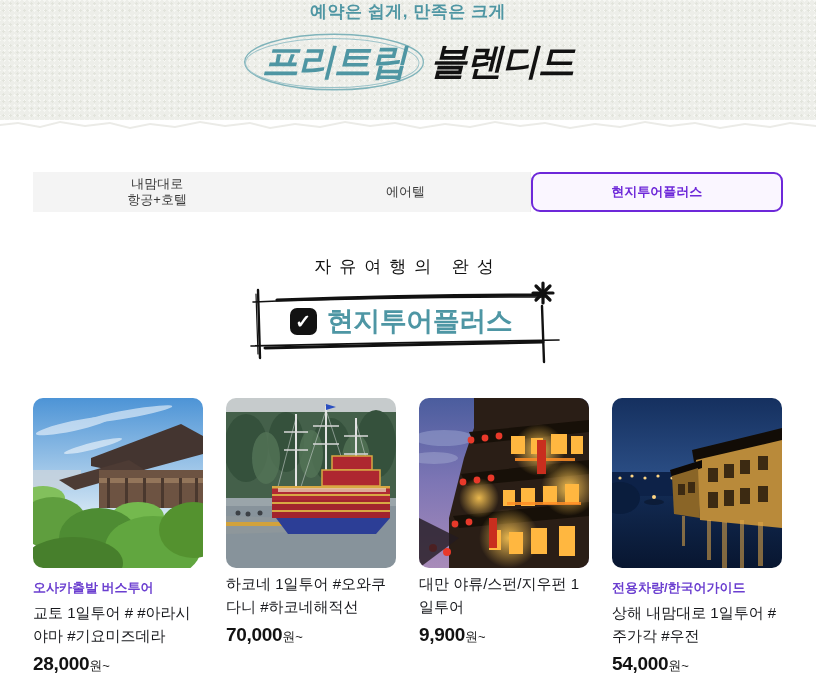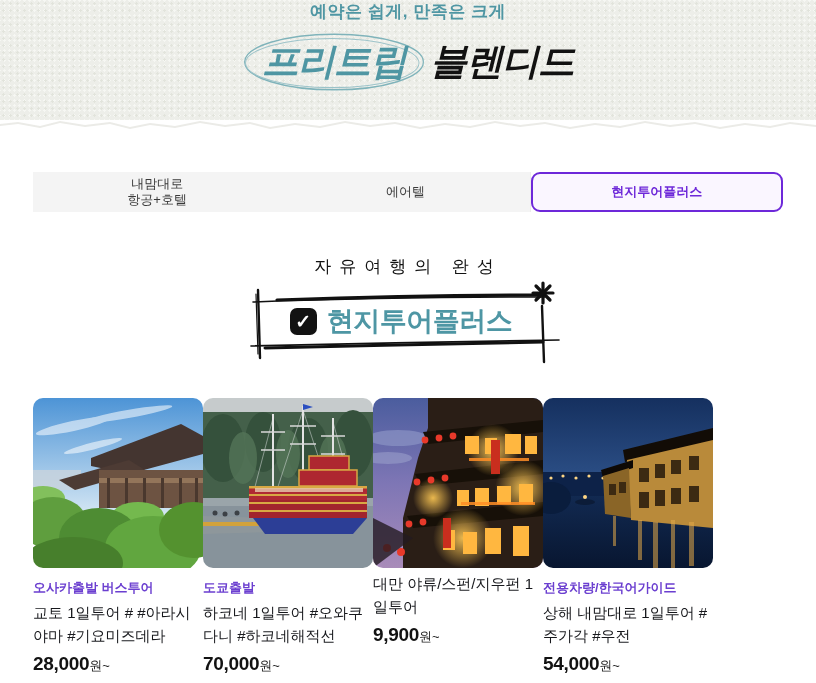--- a/index.html
+++ b/index.html
@@ -39,21 +39,21 @@
   .drawn-box { position:relative; width:330px; height:76px; margin:2px auto 0; }
   .drawn-frame { position:absolute; left:0; top:0; width:330px; height:84px; }
   .drawn-content { position:absolute; left:0; top:18px; width:316px; height:46px;
     display:flex; justify-content:center; align-items:center; gap:10px; }
   .checkbox-badge { width:27px; height:27px; background:#121212; border-radius:7px;
     color:#fff; font-size:19px; font-weight:bold; display:flex;
     align-items:center; justify-content:center; }
   .drawn-label { color:#4e96a4; font-size:27px; font-weight:bold; letter-spacing:-.5px; }
 
   
-  .cards { display:flex; margin:42px 33px 0; }
+  .cards { display:flex; gap:23px; margin:42px 33px 0; }
   .card { width:170px; cursor:pointer; }
   .card-img { width:170px; height:170px; border-radius:10px; overflow:hidden; }
   .card-img svg { display:block; width:100%; height:100%; }
   .card-cat { margin-top:11px; font-size:13px; font-weight:bold; color:#6b3fd0; }
   .card-title { margin-top:5px; font-size:15px; line-height:1.5; color:#17181c; }
   .card-price { margin-top:6px; color:#121212; }
   .card-price b { font-size:19px; letter-spacing:-.3px; }
   .card-price span { font-size:13px; font-weight:normal; color:#222; }
 </style>
 </head>
@@ -216,21 +216,20 @@
         <g fill="#d8a843">
           <rect x="46" y="88" width="118" height="2.5"></rect>
             <rect x="46" y="96" width="118" height="2"></rect>
           <rect x="46" y="104" width="118" height="2"></rect>
             <rect x="46" y="112" width="118" height="2"></rect>
         </g>
         <rect x="52" y="90" width="108" height="4" fill="#f1e3c0" opacity=".7"></rect>
         <polygon points="50,120 164,120 150,136 62,136" fill="#2c3e96"></polygon>
       </svg>
     </div>
-    <div class="card-cat">도쿄출발</div>
     <div class="card-title">하코네 1일투어 #오와쿠다니 #하코네해적선</div>
     <div class="card-price">
       <b>70,000</b><span>원~</span>
     </div>
 
   </div>
 
   <div class="card">
     <div class="card-img">
       <svg viewBox="0 0 170 170" preserveAspectRatio="none">

